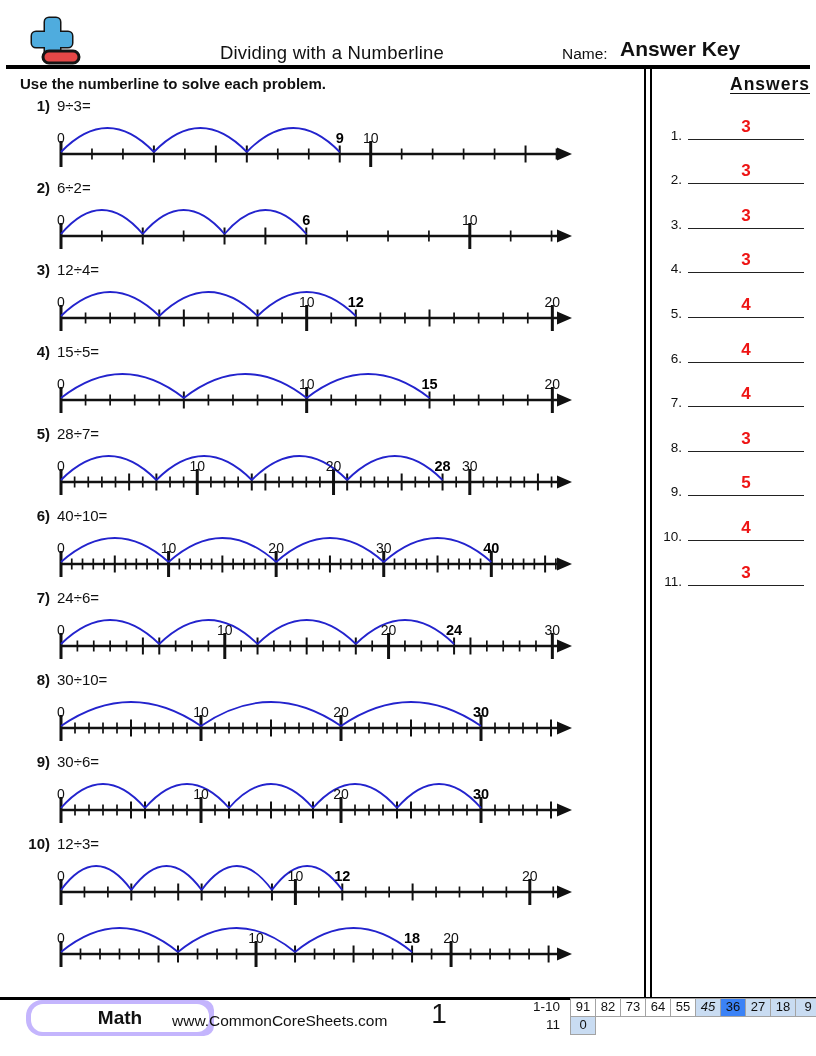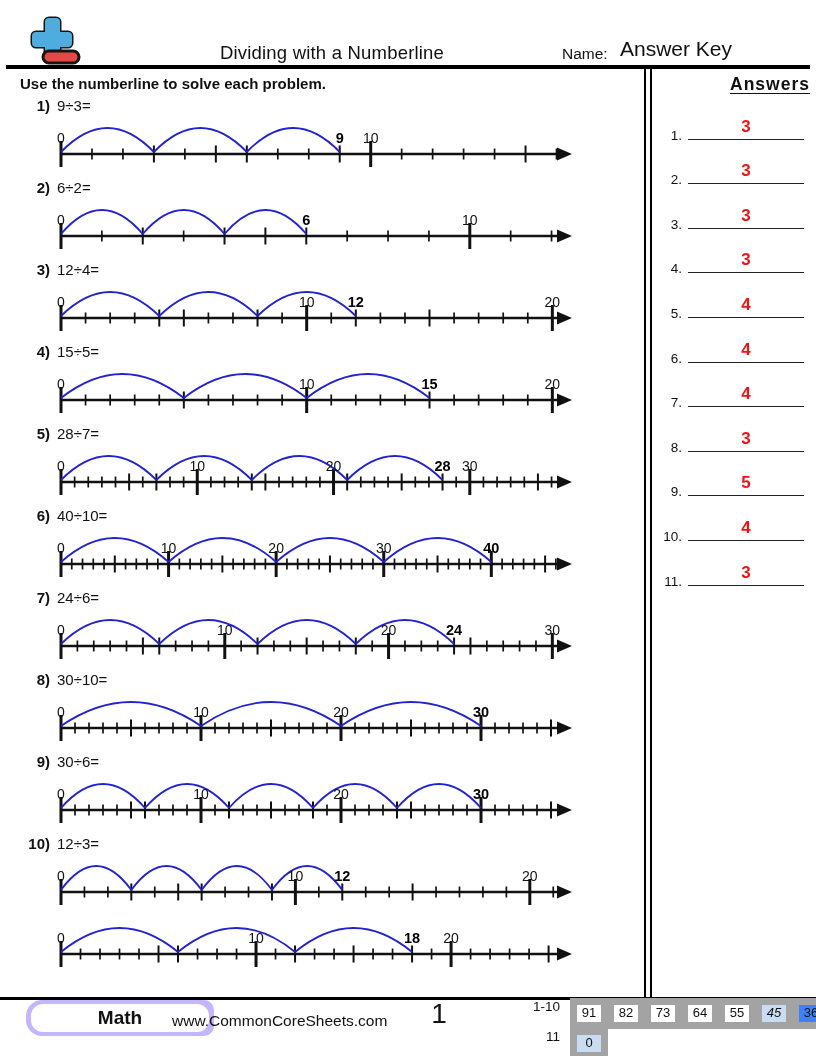--- a/index.html
+++ b/index.html
@@ -4,21 +4,21 @@
 <style>
   html,body{margin:0;padding:0;background:#9a9a9a;}
   .sheet{position:relative;width:816px;height:1056px;margin:0 auto;background:#ffffff;
          font-family:"Liberation Sans",sans-serif;color:#111;overflow:hidden;}
 
   
   .logo-svg{position:absolute;left:30px;top:16px;}
   .title{position:absolute;left:0;top:42px;width:650px;text-align:center;
          font-size:18.5px;font-weight:500;letter-spacing:.2px;margin-left:7px;}
   .name-label{position:absolute;left:562px;top:45px;font-size:15.5px;}
-  .answer-key{position:absolute;left:620px;top:37px;font-size:21px;font-weight:400;}
+  .answer-key{position:absolute;left:620px;top:37px;font-size:21px;font-weight:700;}
   .header-rule{position:absolute;left:6px;top:65px;width:804px;height:4px;background:#000;}
   .instruction{position:absolute;left:20px;top:75px;font-size:15px;font-weight:700;}
 
   
   .divider{position:absolute;left:644px;top:68px;height:929px;width:8px;box-sizing:border-box;
            border-left:2.5px solid #000;border-right:2.5px solid #000;}
   .answers-title{position:absolute;left:652px;top:74px;width:158px;text-align:right;
                  font-size:17.5px;font-weight:700;text-decoration:underline;text-underline-offset:3px;
                  letter-spacing:1px;}
   .answers-list{position:absolute;left:648px;top:100px;width:164px;}
@@ -42,21 +42,21 @@
          border-radius:16px 10px 10px 16px;padding-left:28px;}
   .badge-inner{position:absolute;left:5px;top:4px;right:5px;bottom:4px;background:#fff;
                border-radius:12px;display:flex;align-items:center;justify-content:center;
                font-size:19px;font-weight:700;}
   .site{position:absolute;left:172px;top:1012px;font-size:15.5px;}
   .page-num{position:absolute;left:414px;top:998px;width:50px;text-align:center;font-size:28px;}
   .score{position:absolute;left:514px;top:998px;}
   .score-row{display:flex;}
   .score-row.second{margin-top:-1px;}
   .score-label{width:46px;text-align:right;padding-right:11px;font-size:13.5px;line-height:18px;}
-  .score-cell{width:24px;height:17px;border:7px solid #a3a3a3;margin-left:-1px;text-align:center;
+  .score-cell{width:24px;height:17px;border:1px solid #a3a3a3;margin-left:-1px;text-align:center;
               font-size:13px;line-height:16px;background:#fff;}
 </style>
 </head>
 <body>
 
 <div class="sheet">
 
   <svg class="logo-svg" width="52" height="50" viewBox="0 0 52 50">
     <g stroke-linejoin="round">
       <rect x="15" y="2" width="15" height="44" rx="4" stroke="#141414" stroke-width="3" fill="#4FACDE"></rect>

